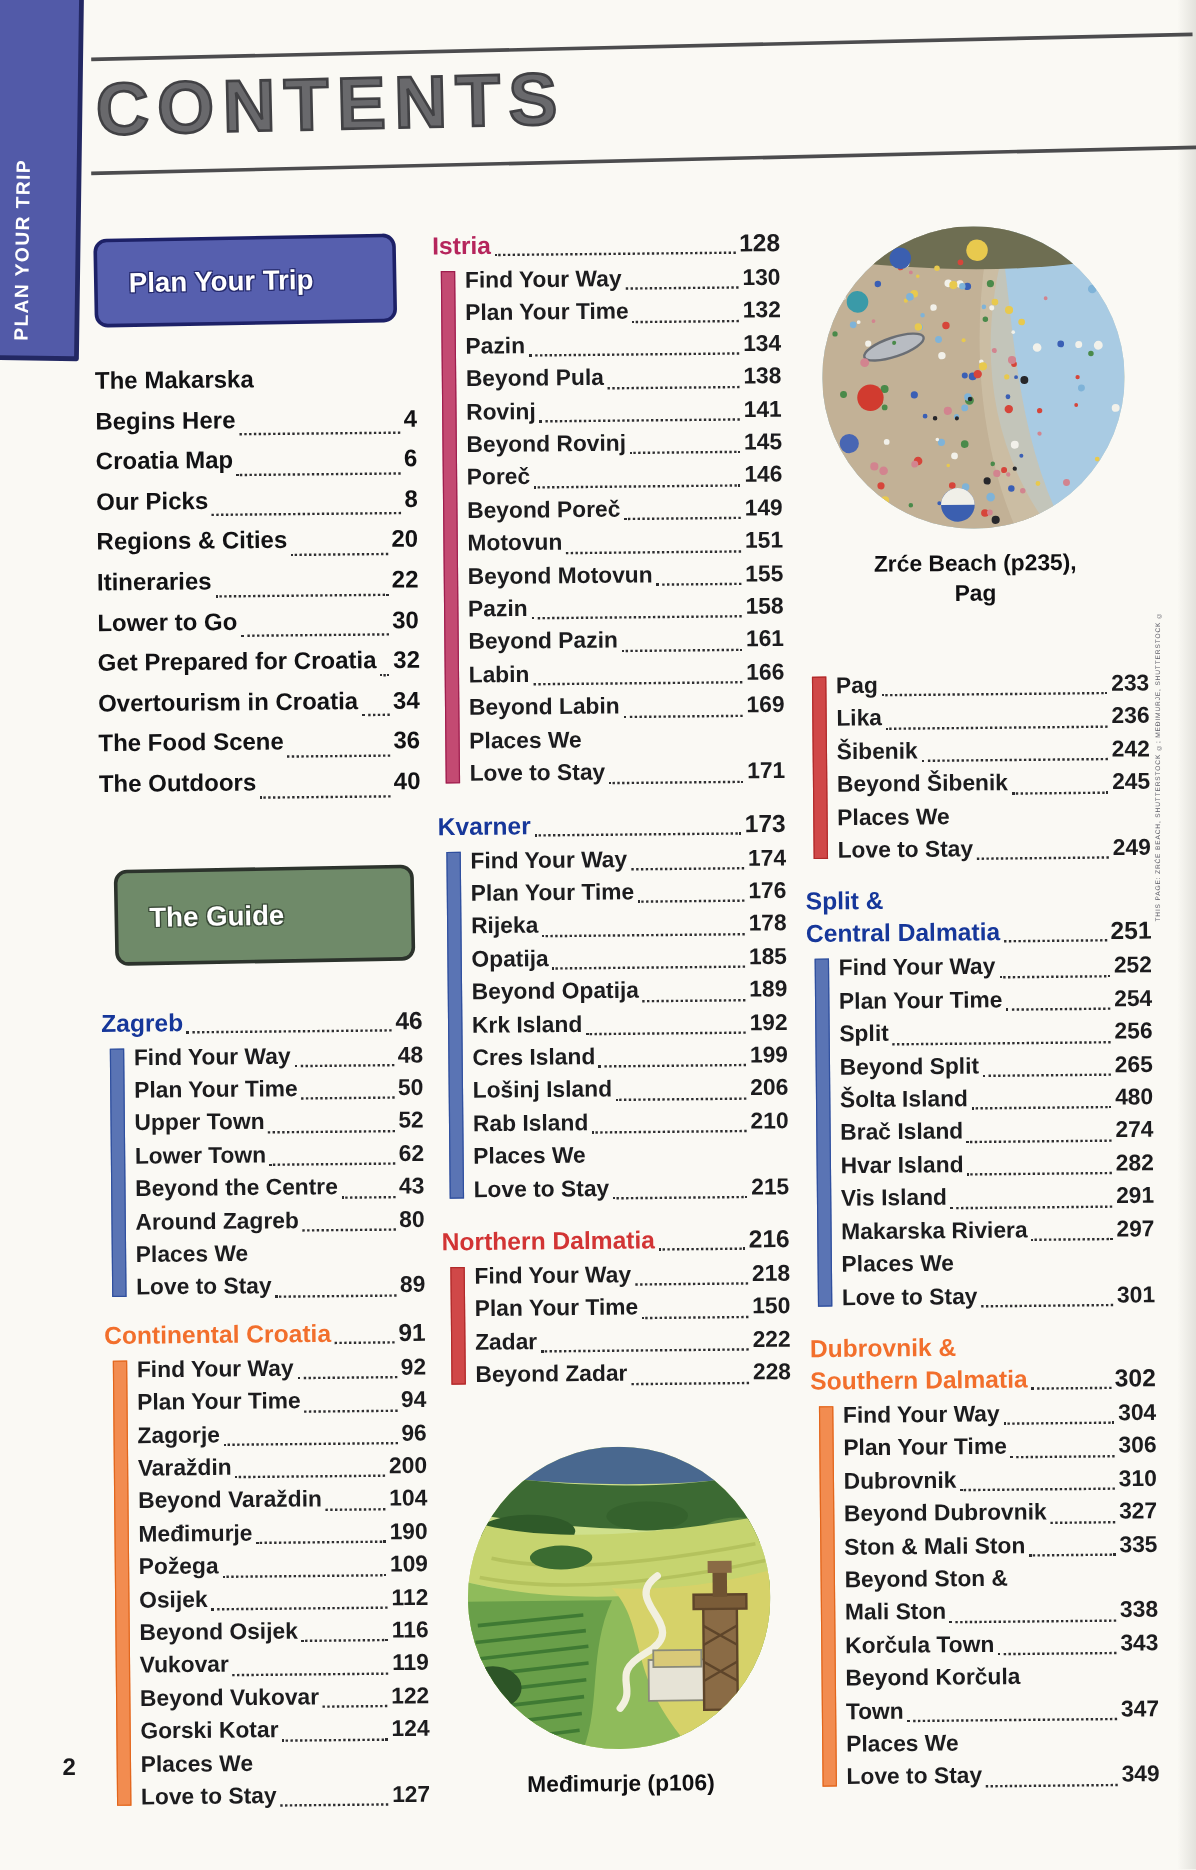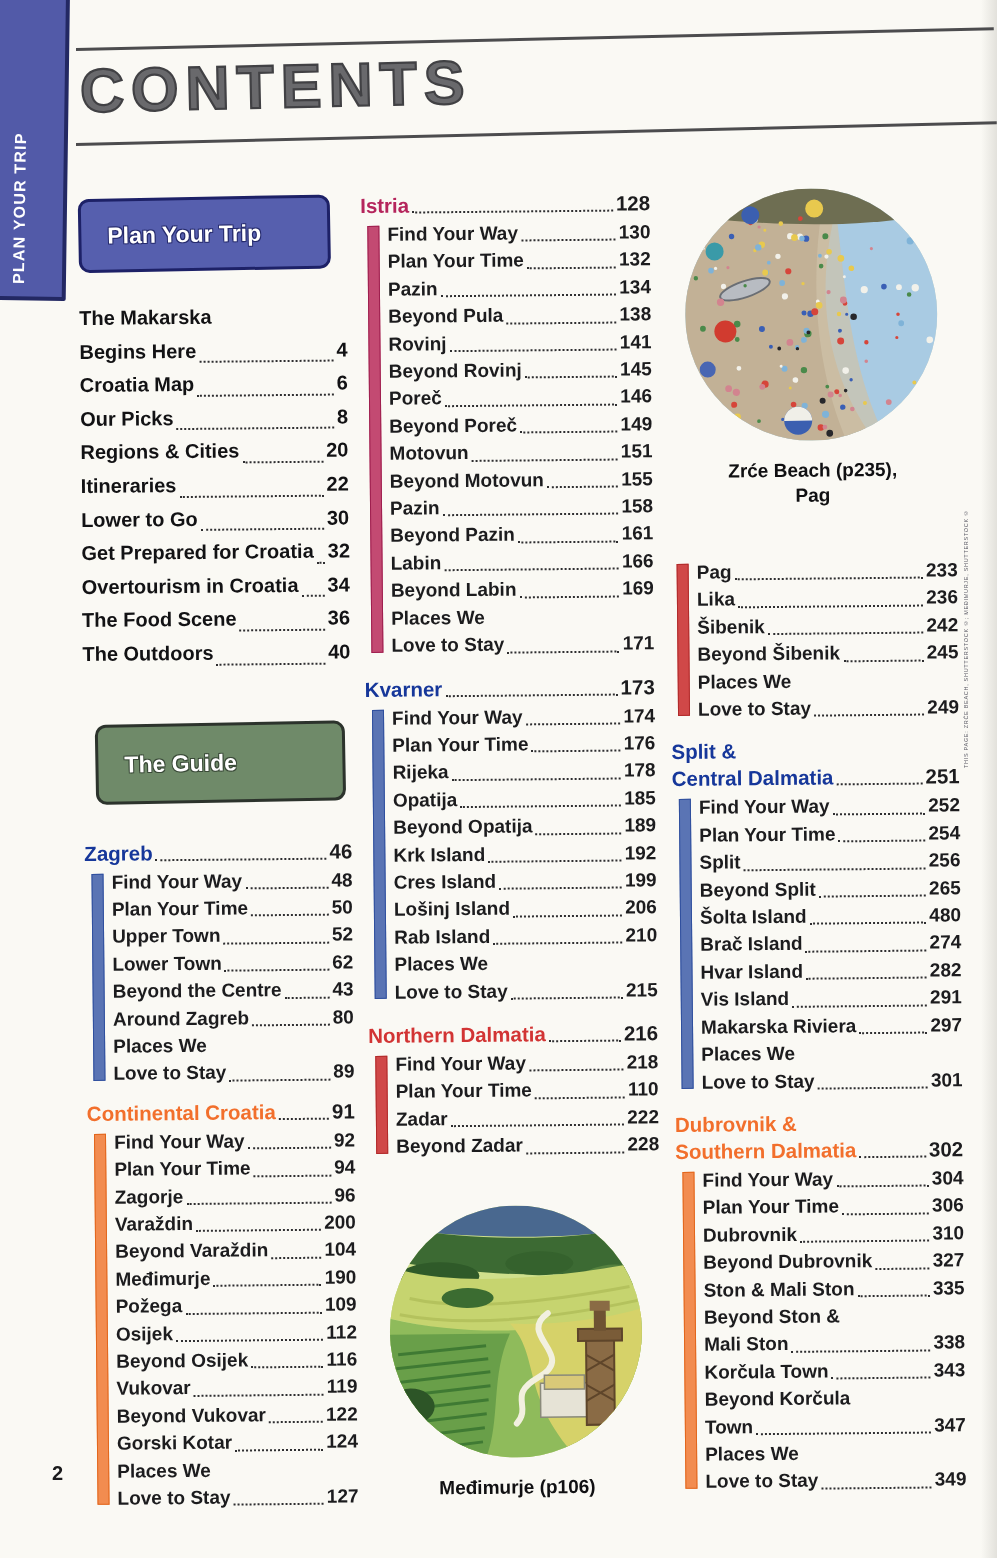--- a/index.html
+++ b/index.html
@@ -464,21 +464,21 @@
       <span class="bar"></span>
       <div>
           <div class="row">
             <span class="t">Find Your Way</span>
             <span class="dots"></span>
             <span class="p">218</span>
           </div>
           <div class="row">
             <span class="t">Plan Your Time</span>
             <span class="dots"></span>
-            <span class="p">110</span>
+            <span class="p">150</span>
           </div>
           <div class="row">
             <span class="t">Zadar</span>
             <span class="dots"></span>
             <span class="p">222</span>
           </div>
           <div class="row">
             <span class="t">Beyond Zadar</span>
             <span class="dots"></span>
             <span class="p">228</span>

